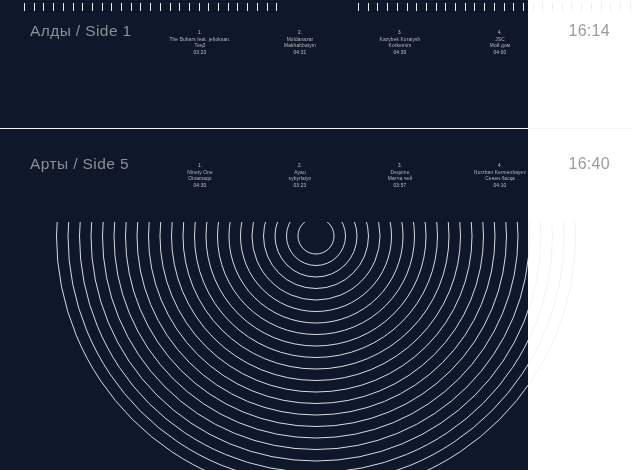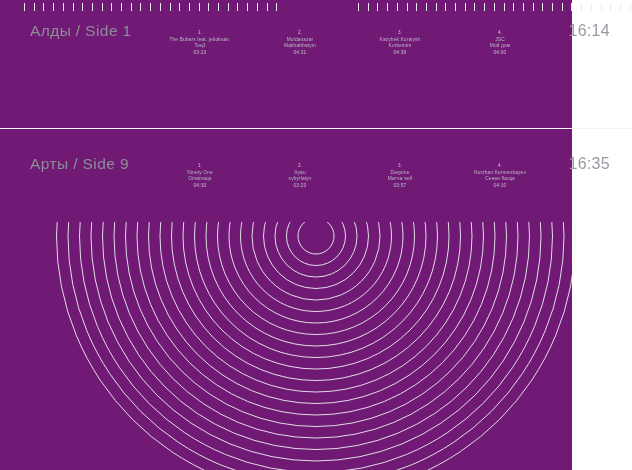--- a/index.html
+++ b/index.html
@@ -14,22 +14,21 @@
     font-family: "Liberation Sans", sans-serif;
     position: relative;
     background: #ffffff;
   }
 
   #stage {
     position: absolute;
     inset: 0;
     width: 528px;
     height: 470px;
-    background: #701a75;
-    padding-left: 44px;
+    background: #0f172a;
   }
 
   
   .tick-ruler {
     position: absolute;
     left: 0;
     top: 0;
     width: 632px;
     height: 14px;
   }
@@ -218,22 +217,22 @@
           <div class="track-artist">JSC</div>
           <div class="track-title">Мой дом</div>
           <div class="track-time">04:00</div>
         </div>
       </div>
   </div>
 
   <div class="divider" id="divider-1"></div>
 
   <div class="side-block" id="side-2-block">
-    <div class="side-head">Арты / Side 9</div>
-    <div class="side-duration">16:35</div>
+    <div class="side-head">Арты / Side 5</div>
+    <div class="side-duration">16:40</div>
     <div class="track-row" id="side-2-tracks">
         <div class="track">
           <div class="track-num">1.</div>
           <div class="track-artist">Ninety One</div>
           <div class="track-title">Oinamaqo</div>
           <div class="track-time">04:30</div>
         </div>
         <div class="track">
           <div class="track-num">2.</div>
           <div class="track-artist">Ayau</div>

